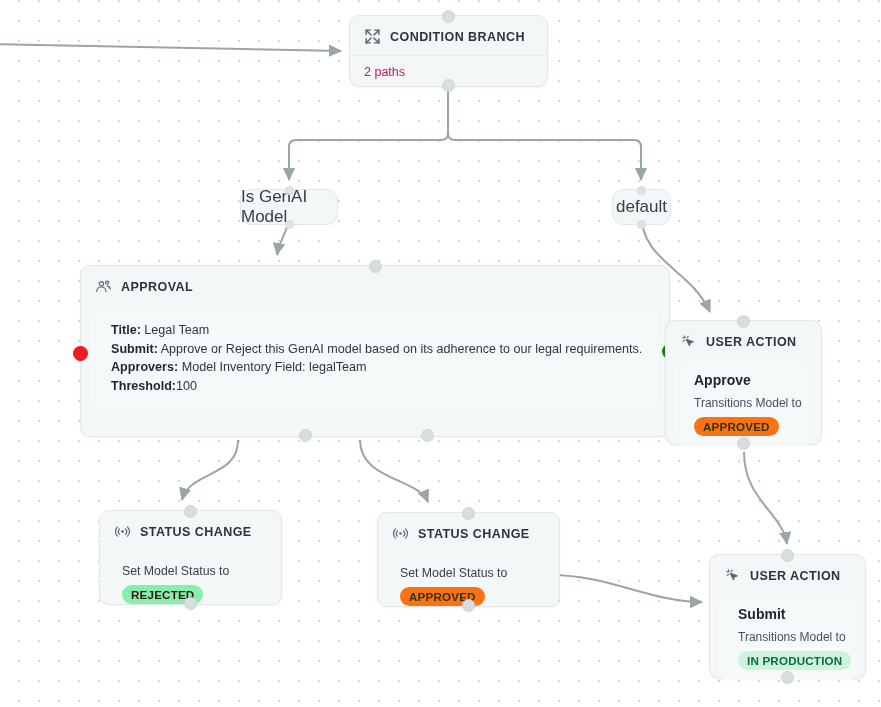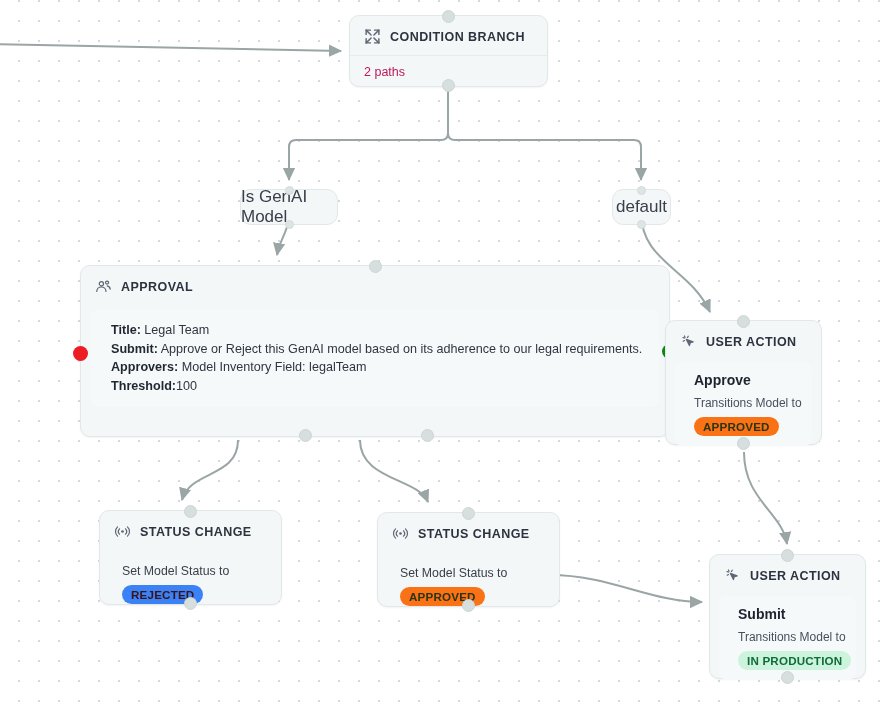--- a/index.html
+++ b/index.html
@@ -129,21 +129,21 @@
   }
   .badge {
     display: inline-block;
     margin-top: 7px;
     padding: 3px 9px;
     border-radius: 10px;
     font-size: 11.6px;
     font-weight: bold;
     letter-spacing: 0.2px;
   }
-  .badge-rejected   { background: #3b82f6; color: #3d1216; }
+  .badge-rejected   { background: #86efac; color: #3d1216; }
   .badge-approved   { background: #f97316; color: #2a3313; }
   .badge-production { background: #ccf3dc; color: #0f6b3a; }
 
   
   .node-ua { width: 157px; height: 125px; }
   #node-ua-approve { left: 665px; top: 320px; }
   #node-ua-submit  { left: 709px; top: 554px; }
   .ua-body {
     margin: 2px 9px 9px 9px;
     padding: 10px 0 10px 19px;

